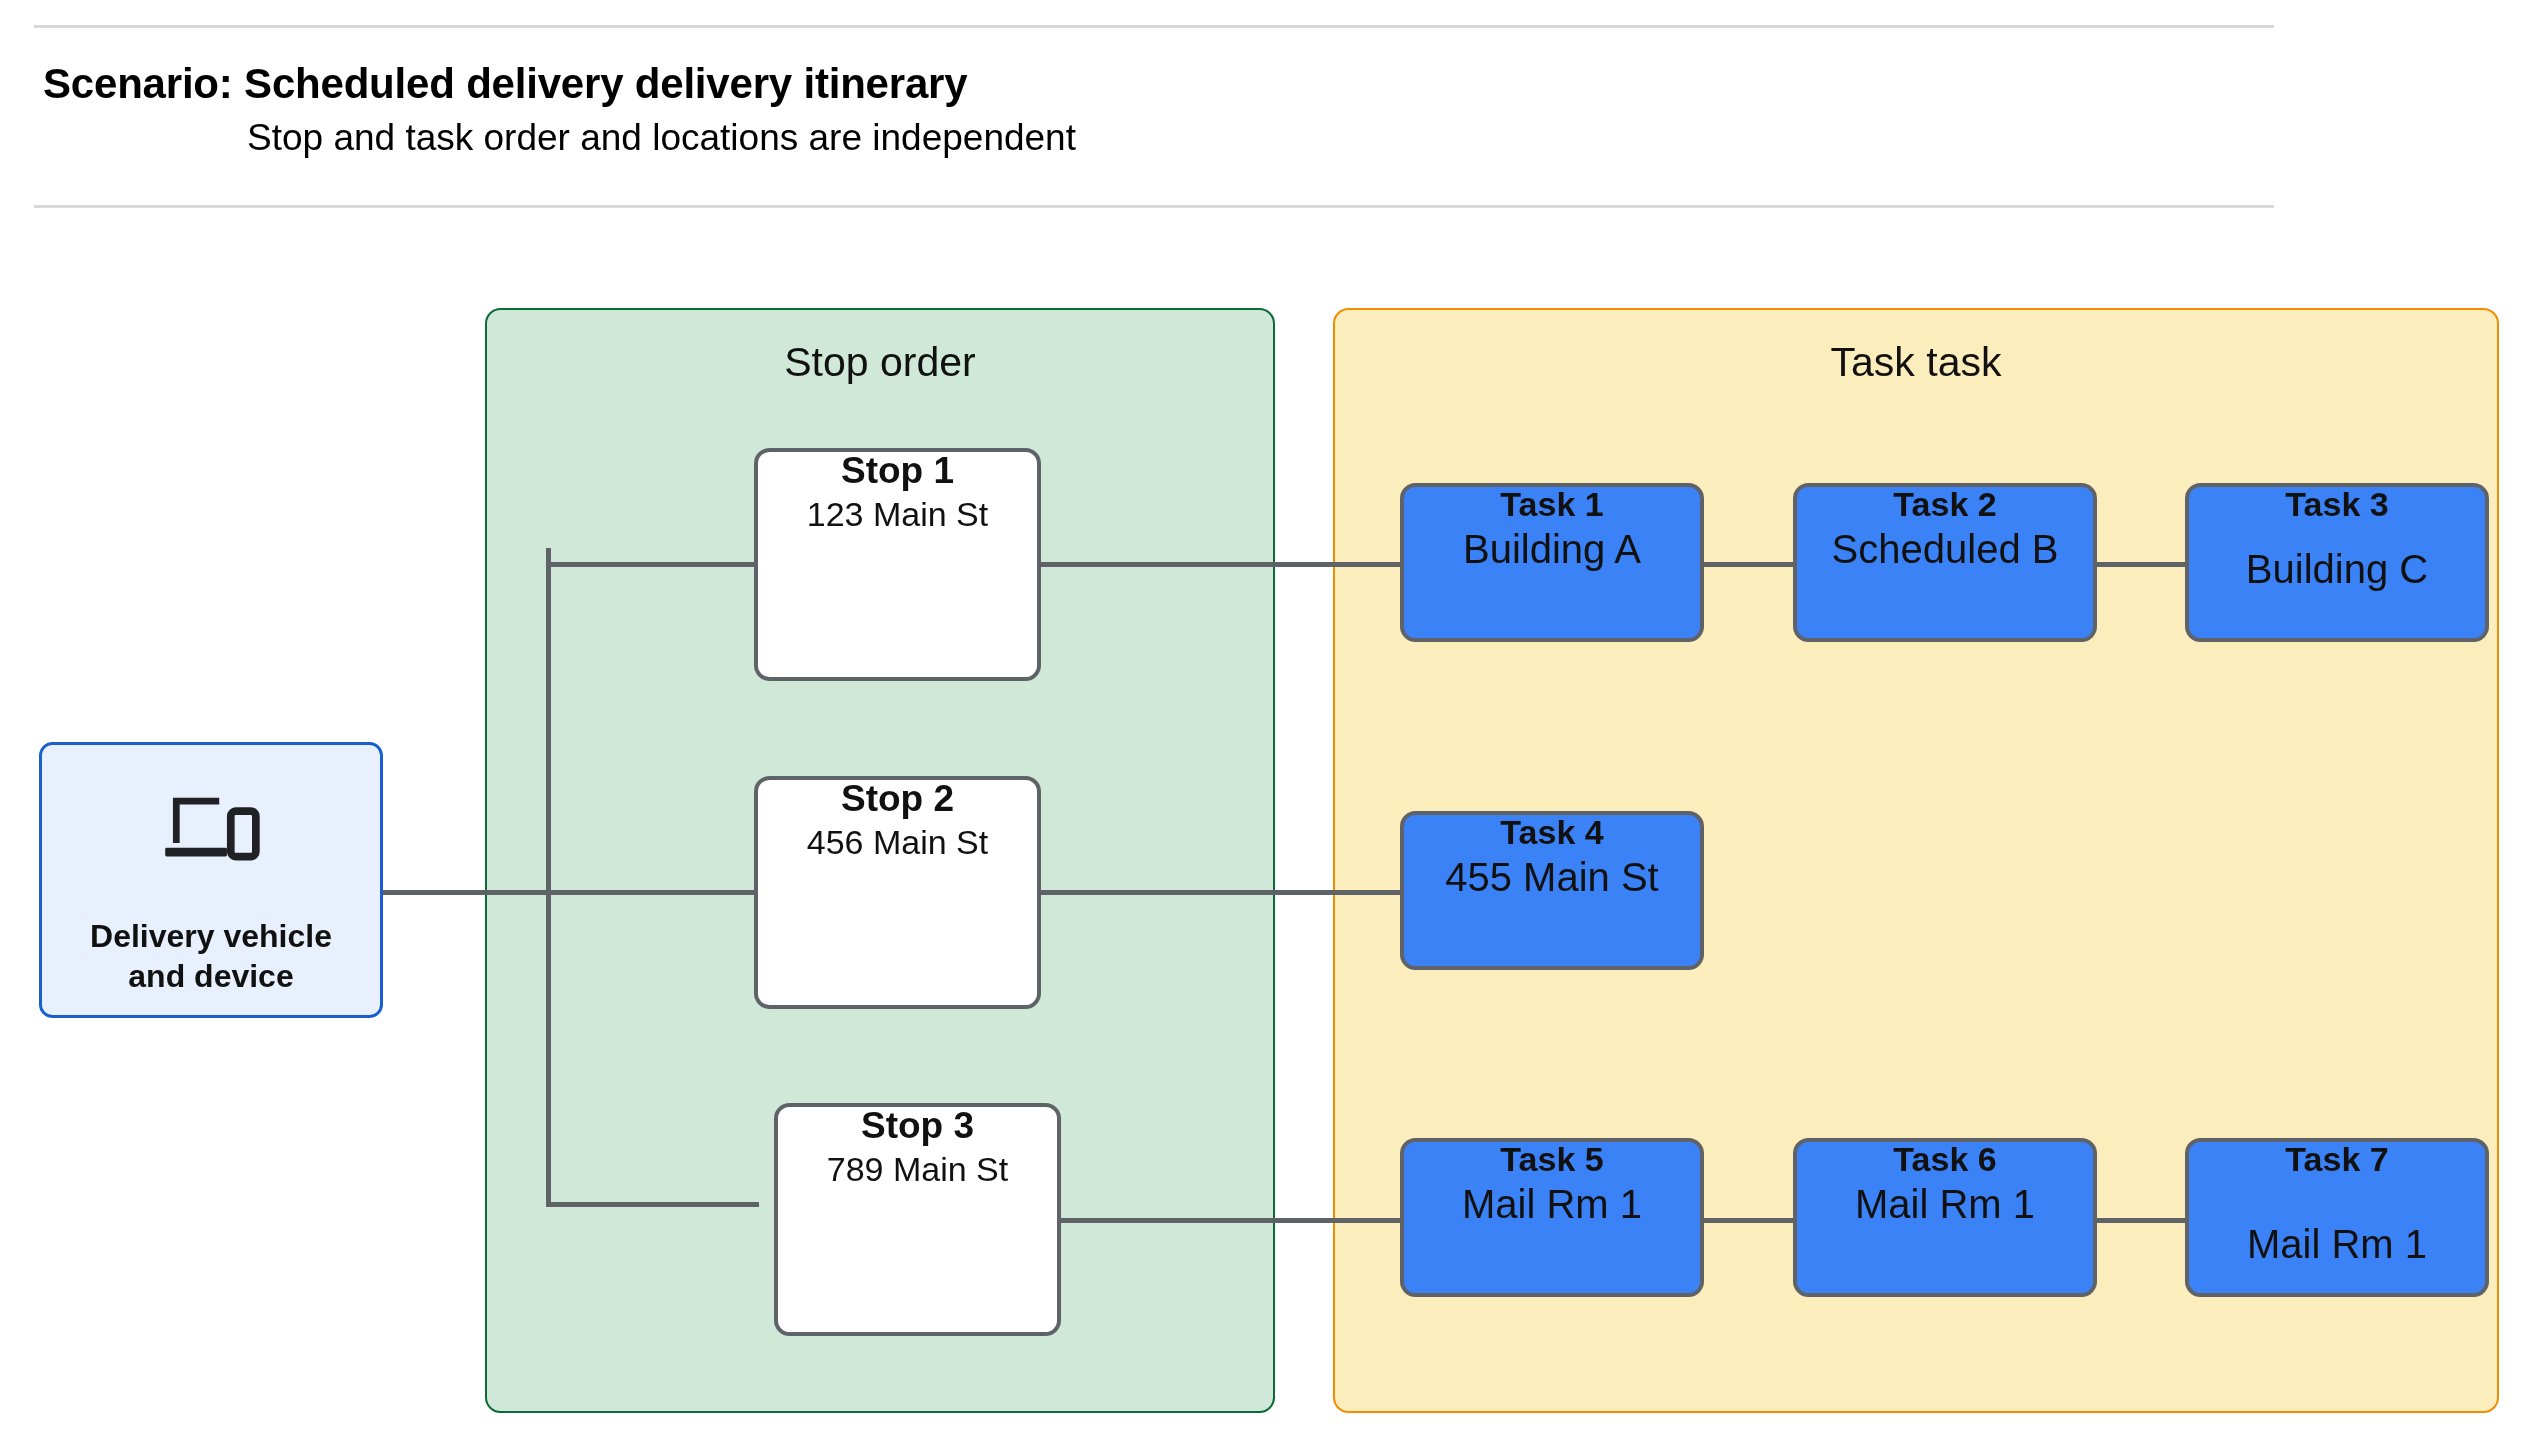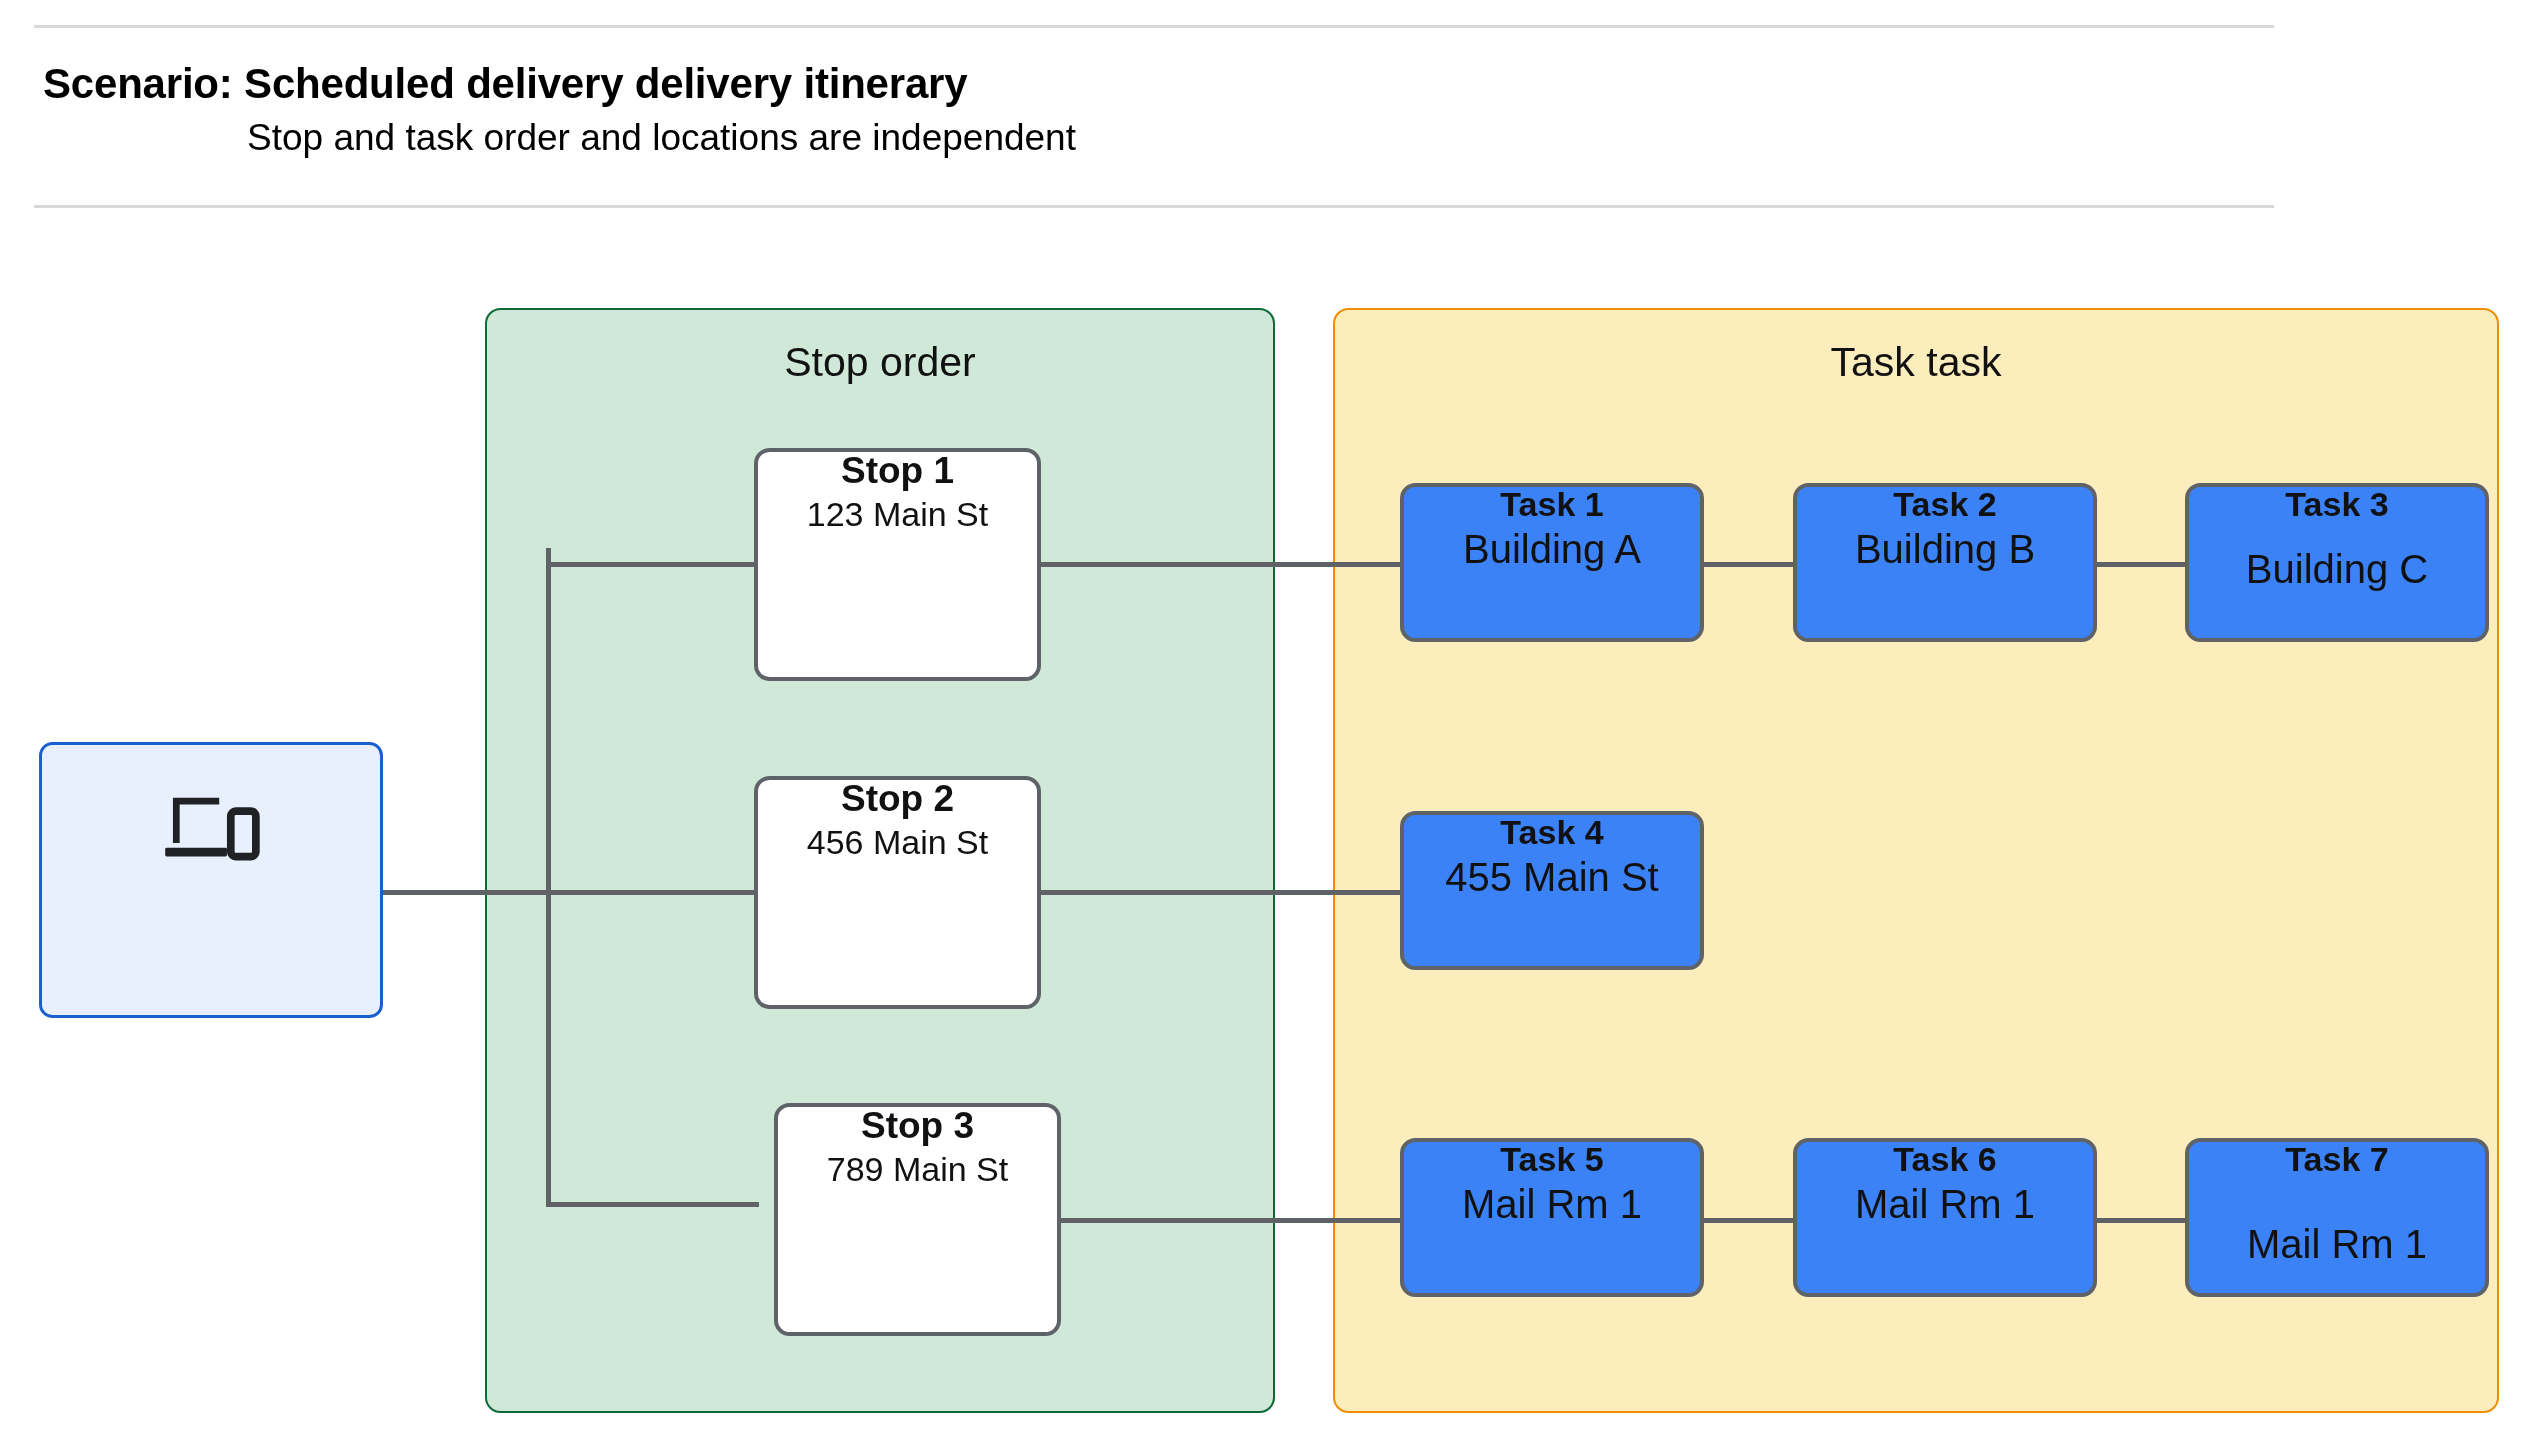--- a/index.html
+++ b/index.html
@@ -118,20 +118,24 @@
 <div class="edge edge-h" id="edge-task6-task7"></div>
 
 <div class="node" id="vehicle-node">
   <svg id="vehicle-icon" viewBox="0 0 108 84">
 
     <path d="M14 8 h48 v7 h-41 v40 h-7 z" fill="#202124"></path>
     <rect x="6" y="60" width="64" height="9" rx="1.5" fill="#202124"></rect>
 
     <rect x="74" y="22" width="26" height="47" rx="5" fill="none" stroke="#202124" stroke-width="8"></rect>
   </svg>
+  <div id="vehicle-label">
+    <div>Delivery vehicle</div>
+    <div>and device</div>
+  </div>
 </div>
 
 <div class="node stop-node" id="stop-node-1">
   <div class="node-title">Stop 1</div>
   <div class="node-sub">123 Main St</div>
 </div>
 <div class="node stop-node" id="stop-node-2">
   <div class="node-title">Stop 2</div>
   <div class="node-sub">456 Main St</div>
 </div>
@@ -139,21 +143,21 @@
   <div class="node-title">Stop 3</div>
   <div class="node-sub">789 Main St</div>
 </div>
 
 <div class="node task-node" id="task-node-1">
   <div class="node-title">Task 1</div>
   <div class="node-sub">Building A</div>
 </div>
 <div class="node task-node" id="task-node-2">
   <div class="node-title">Task 2</div>
-  <div class="node-sub">Building B</div>
+  <div class="node-sub">Scheduled B</div>
 </div>
 <div class="node task-node" id="task-node-3">
   <div class="node-title">Task 3</div>
   <div class="node-sub">Building C</div>
 </div>
 <div class="node task-node" id="task-node-4">
   <div class="node-title">Task 4</div>
   <div class="node-sub">455 Main St</div>
 </div>
 <div class="node task-node" id="task-node-5">

